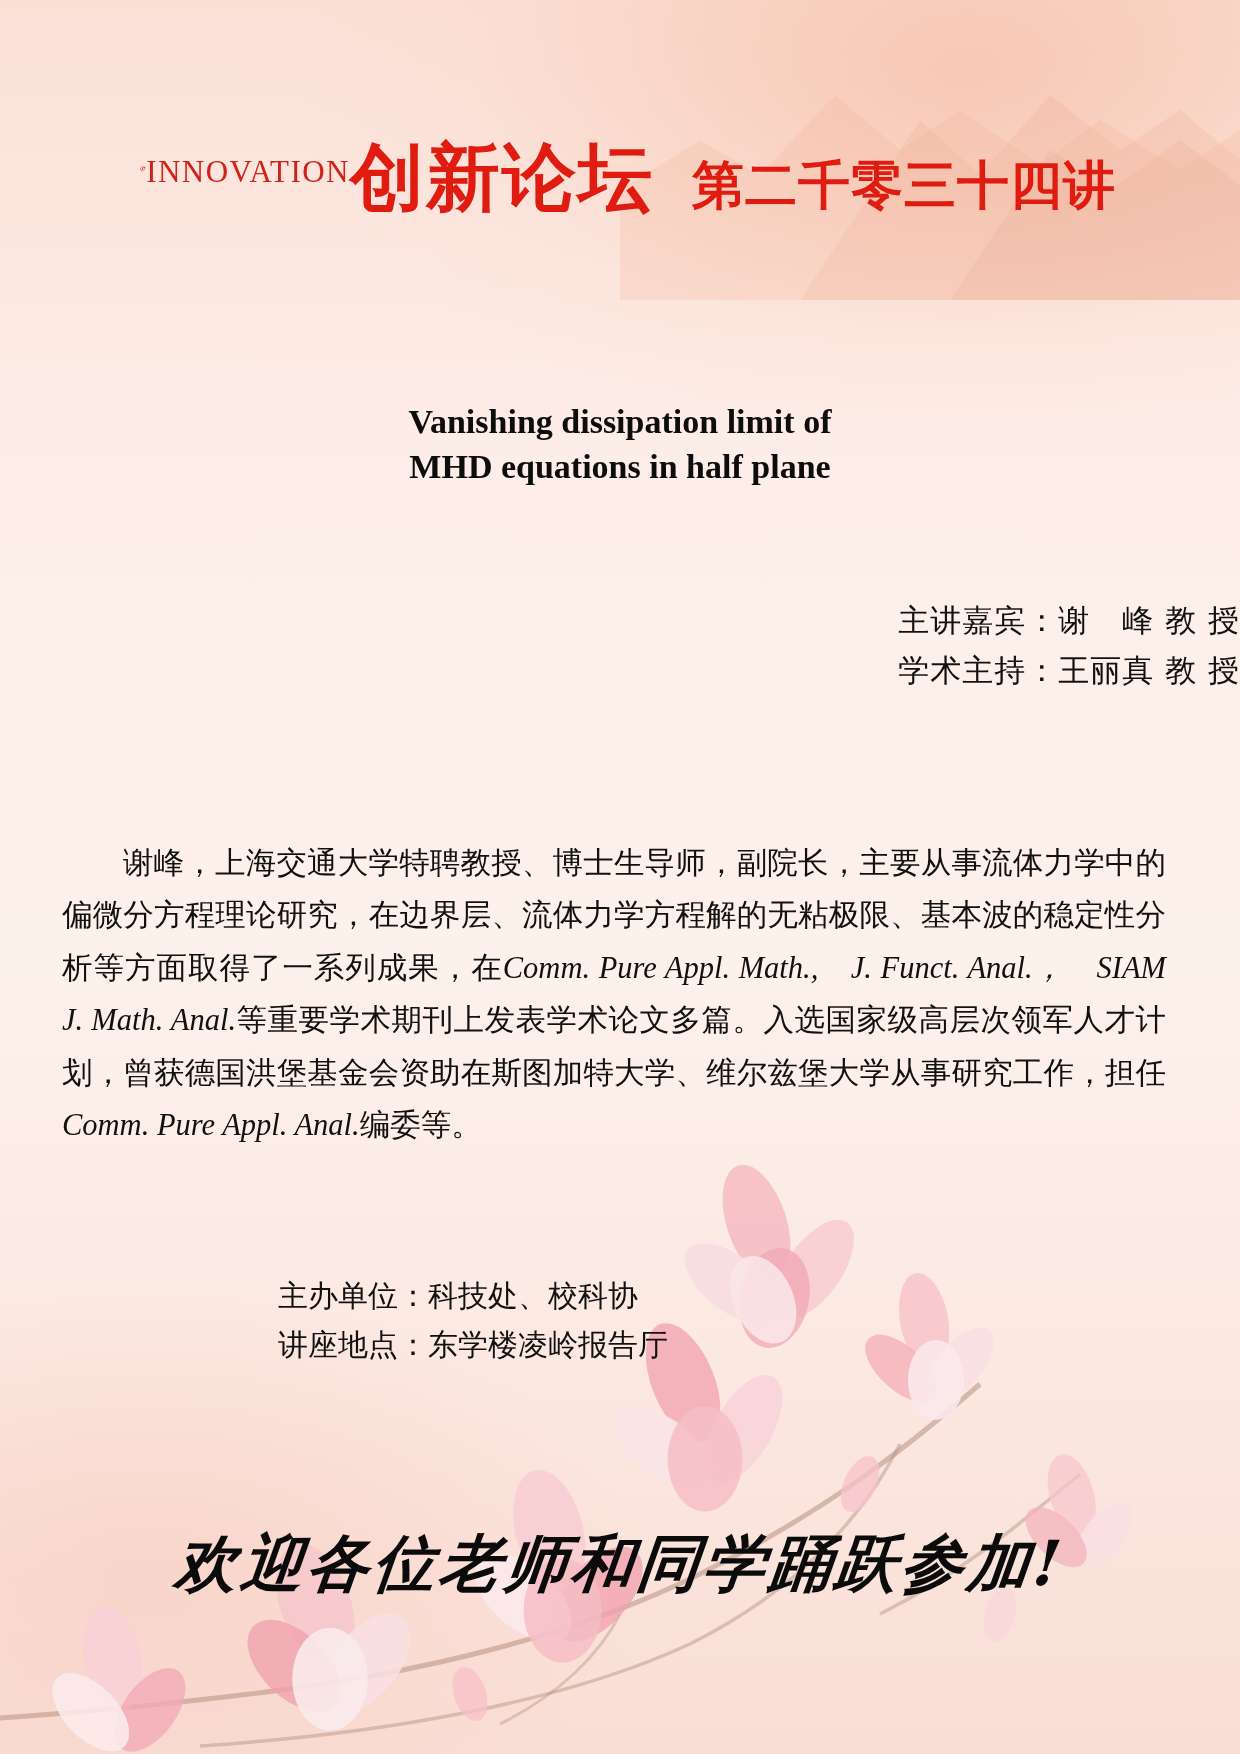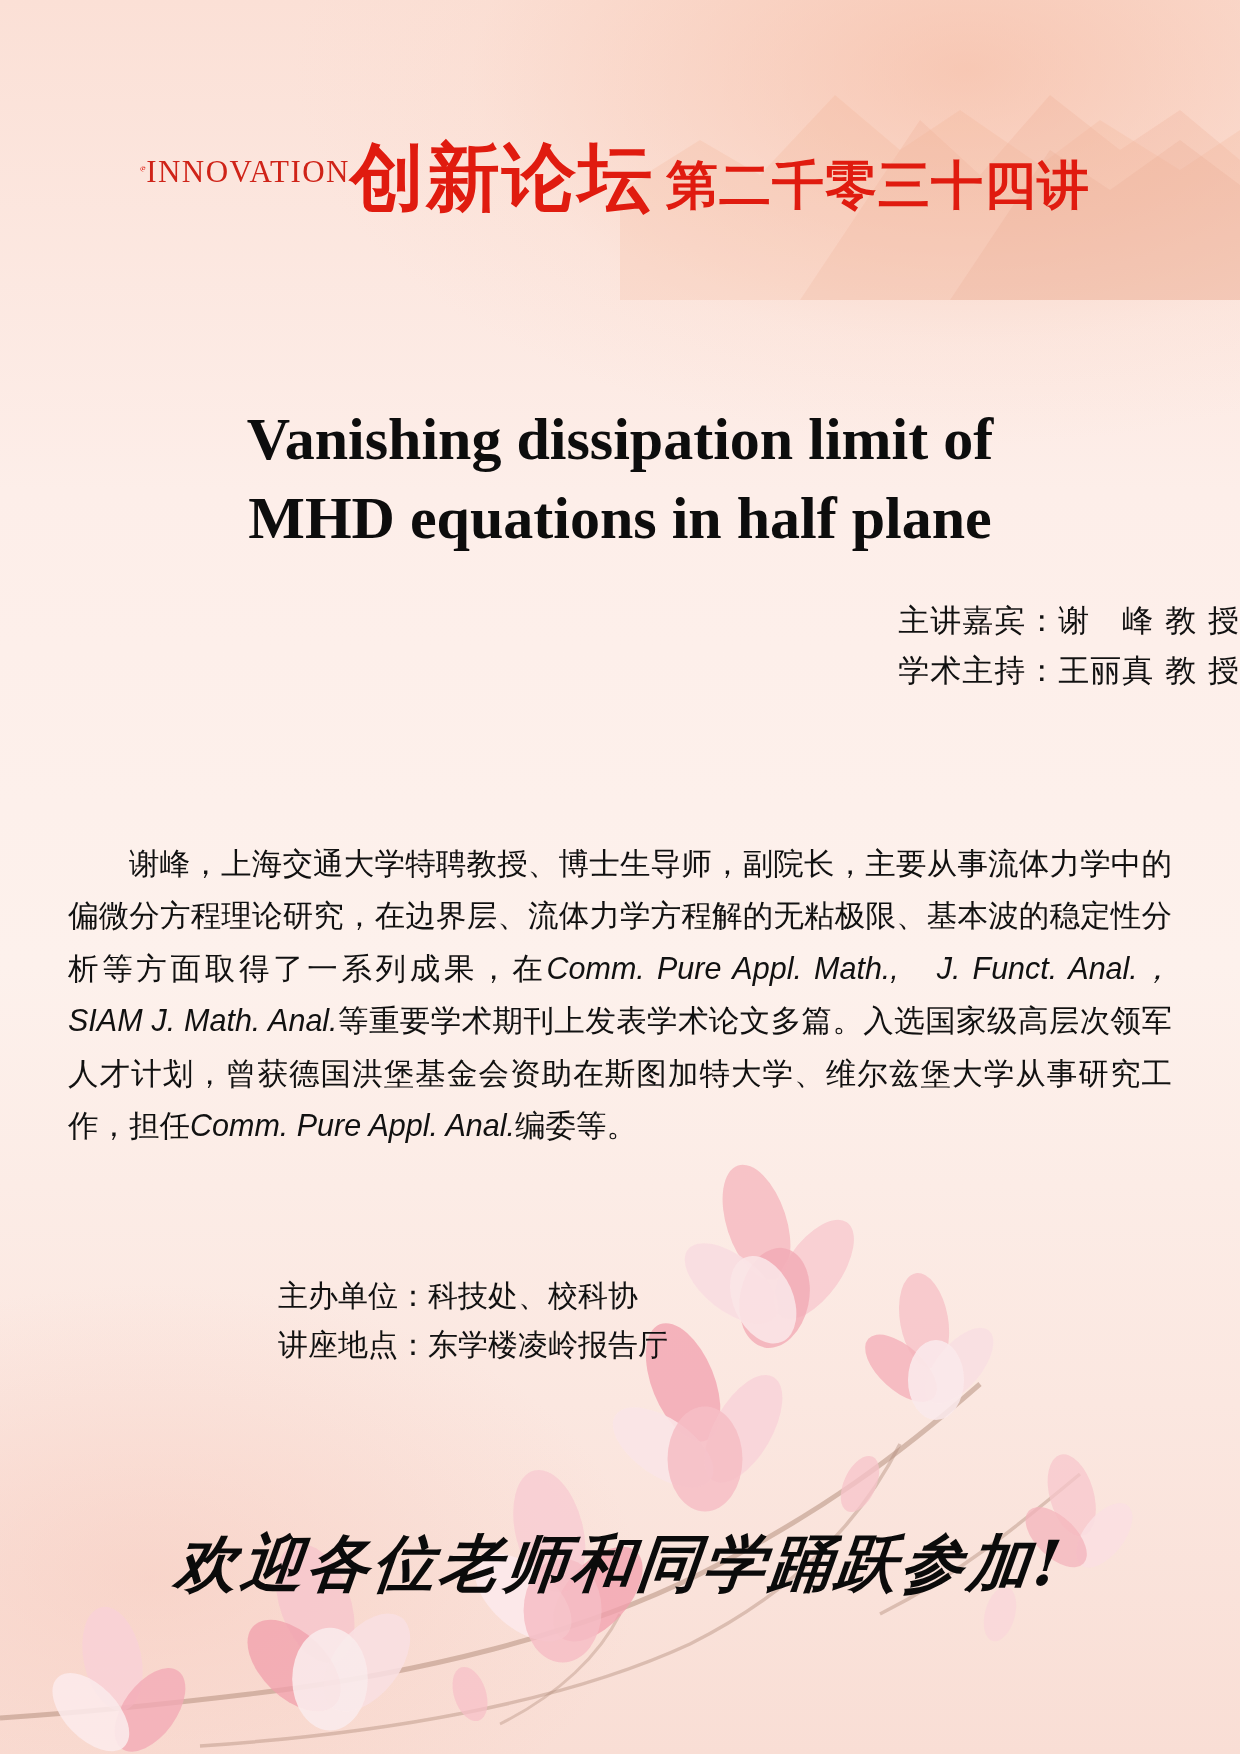--- a/index.html
+++ b/index.html
@@ -75,37 +75,38 @@
   }
   .forum-title {
     font-family: "DejaVu Serif", serif;
     font-size: 74px;
     font-weight: 700;
     color: #e01b0f;
     letter-spacing: 2px;
     line-height: 1;
   }
   .forum-issue {
+    margin-left: 26px;
     font-family: Liberation Serif, serif;
     font-size: 52px;
     font-weight: 700;
     color: #e01b0f;
     letter-spacing: 1px;
     line-height: 1;
   }
 
   
   .talk-title {
     position: absolute;
     top: 400px;
     left: 0; right: 0;
     text-align: center;
     font-family: "Liberation Serif", serif;
     font-weight: 700;
-    font-size: 60px;
+    font-size: 34px;
     line-height: 1.32;
     color: #0d0d0d;
   }
 
   
   .people {
     position: absolute;
     top: 595px;
     left: 0; right: 0;
     text-align: right;
@@ -114,23 +115,23 @@
     line-height: 1.62;
     color: #111;
     letter-spacing: 1px;
   }
   .people .row { white-space: pre; }
 
   
   .bio {
     position: absolute;
     top: 800px;
-    left: 68px;
+    left: 62px;
     width: 1104px;
-    font-family: Liberation Sans, sans-serif;
+    font-family: Liberation Serif, serif;
     font-size: 30.5px;
     line-height: 1.72;
     color: #111;
     text-align: justify;
     text-justify: inter-ideograph;
     text-indent: 2em;
     margin-top: 37px;
   }
   .bio i { font-style: italic; }
 

